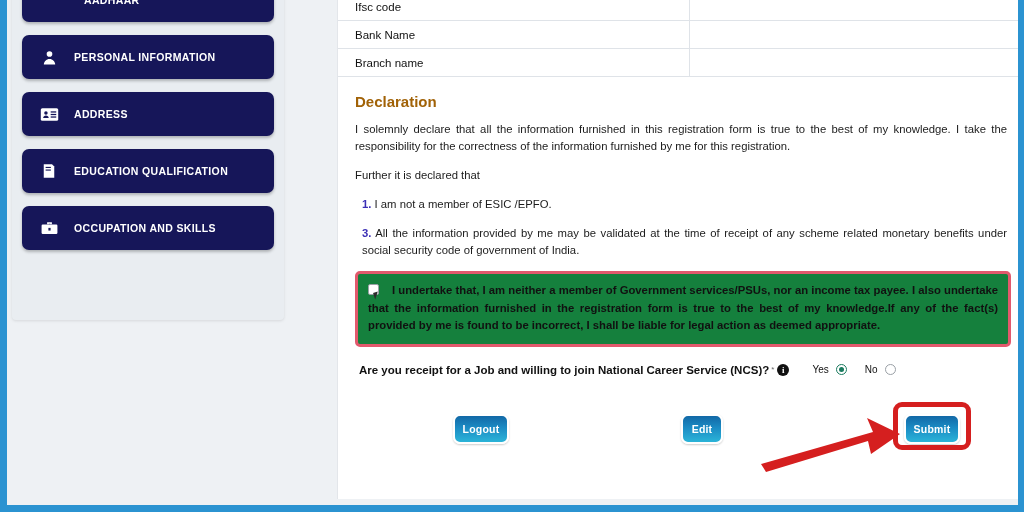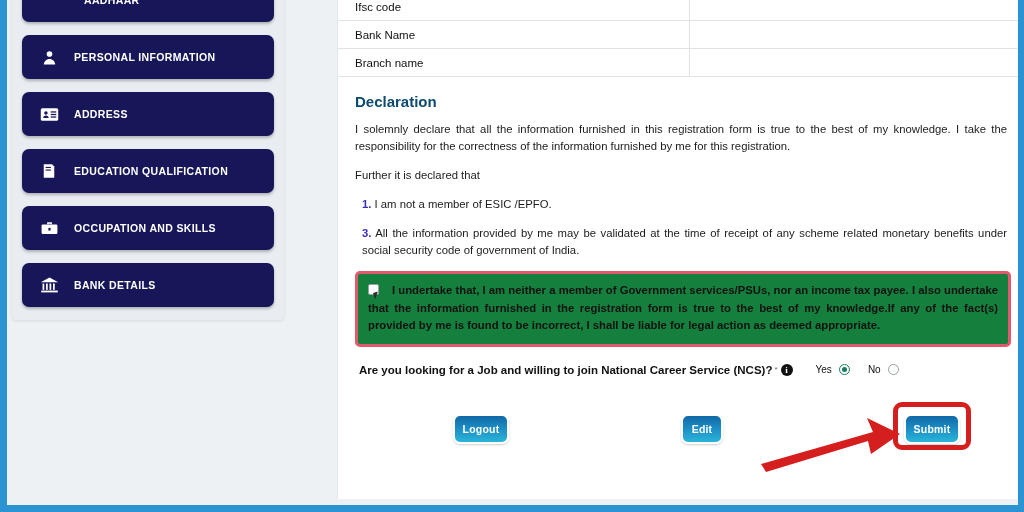--- a/index.html
+++ b/index.html
@@ -102,21 +102,21 @@
     padding-left: 17px;
     vertical-align: middle;
   }
   #bank-table td.lab { width: 351px; border-right: 1px solid #dfe3e8; }
   #bank-table td.val { width: 337px; }
   #bank-table tr:first-child td { border-top: 1px solid #dfe3e8; }
 
   
   #decl-wrap { padding: 0 13px 0 17px; }
   #decl-title {
-    color: #0c4a6e;
+    color: #a16207;
     font-size: 15px;
     font-weight: 700;
     margin-top: 16px;
     margin-bottom: 11px;
   }
   .decl-p {
     font-size: 11.3px;
     line-height: 17px;
     color: #1b1b1b;
     text-align: justify;
@@ -316,33 +316,20 @@
         <span class="ico">
           <svg viewBox="0 0 24 24" width="19" height="19" fill="#ffffff">
             <path d="M9 4h6v2.5h-2V6h-2v.5H9z"></path>
             <rect x="2" y="7" width="20" height="12" rx="1.5"></rect>
             <rect x="10.6" y="11.2" width="2.8" height="3.4" fill="#161659"></rect>
           </svg>
         </span>
         <span class="lbl">OCCUPATION AND SKILLS</span>
       </div>
 
-      <div class="side-item">
-        <span class="ico">
-          <svg viewBox="0 0 24 24" width="19" height="19" fill="#ffffff">
-            <path d="M12 2 23 8H1z"></path>
-            <rect x="3.2" y="9.5" width="2.2" height="8"></rect>
-            <rect x="7.6" y="9.5" width="2.2" height="8"></rect>
-            <rect x="12" y="9.5" width="2.2" height="8"></rect>
-            <rect x="16.4" y="9.5" width="2.2" height="8"></rect>
-            <rect x="1.5" y="18.4" width="21" height="2.3"></rect>
-          </svg>
-        </span>
-        <span class="lbl">BANK DETAILS</span>
-      </div>
 
     </div>
 
     <div id="content">
 
       <table id="bank-table">
         <tbody>
           <tr>
             <td class="lab">Ifsc code</td>
             <td class="val"></td>
@@ -375,21 +362,21 @@
         </p>
 
         <div id="undertaking">
           <p>
             <span class="cb"></span><span>I undertake that, I am neither a member of Government services/PSUs, nor an income tax payee. I also undertake that the information furnished in the registration form is true to the best of my knowledge.If any of the fact(s) provided by me is found to be incorrect, I shall be liable for legal action as deemed appropriate.</span>
           </p>
           <span class="cursor"></span>
         </div>
 
         <div id="ncs-row">
-          <span class="qtext">Are you looking for a Job and willing to join National Career Service (NCS)?</span>
+          <span class="qtext">Are you receipt for a Job and willing to join National Career Service (NCS)?</span>
             <span class="star">*</span>
             <span class="info-ico">i</span>
           <span class="radio-grp">
             <span class="rlabel">Yes</span>
             <span class="radio sel"></span>
             <span class="rlabel">No</span>
             <span class="radio"></span>
           </span>
         </div>
 

